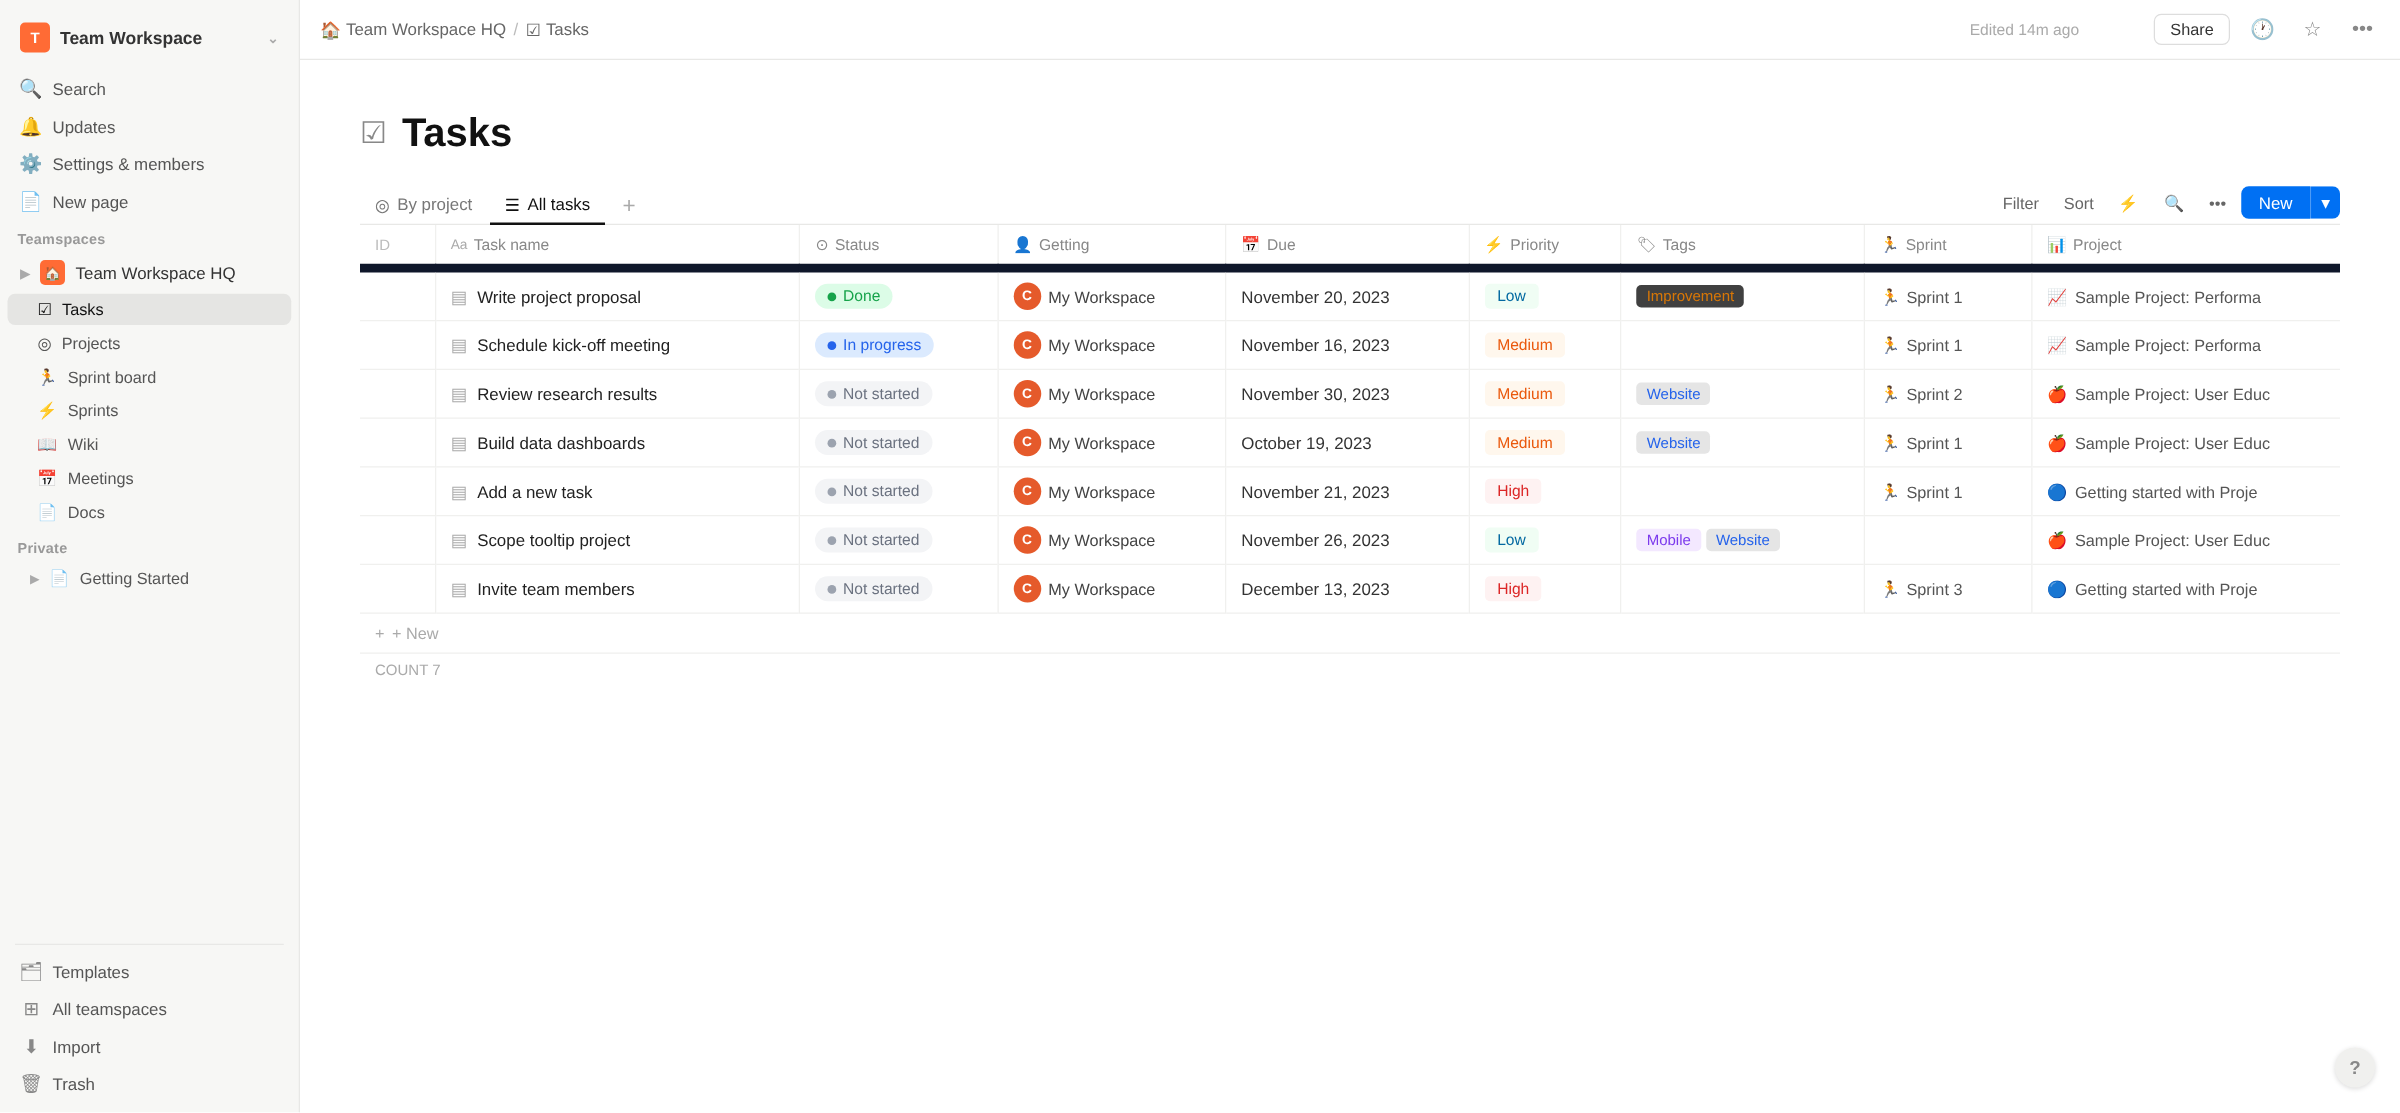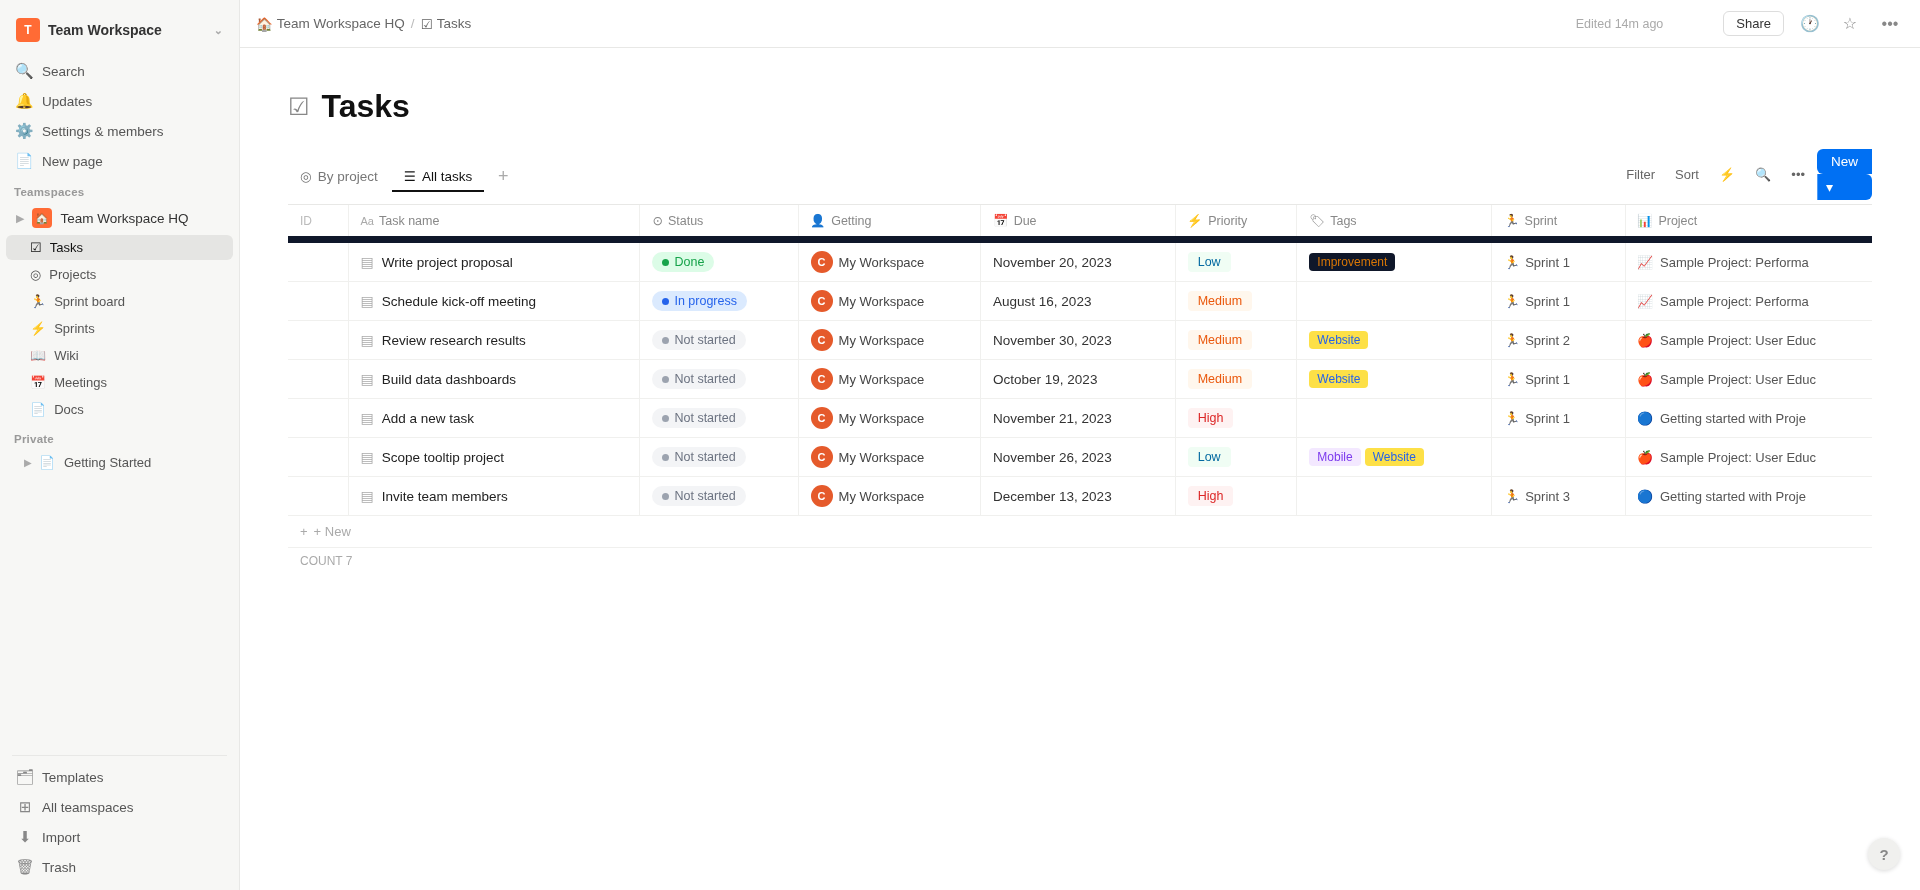--- a/index.html
+++ b/index.html
@@ -40,21 +40,21 @@
     .page-title-text { font-size: 32px; font-weight: 700; color: #111; }
 
     
     .tabs { display: flex; align-items: center; gap: 2px; margin-bottom: 0; border-bottom: 1px solid #e8e8e6; padding-bottom: 0; }
     .tab { display: flex; align-items: center; gap: 6px; padding: 6px 12px; cursor: pointer; font-size: 13.5px; color: #777; border-bottom: 2px solid transparent; margin-bottom: -1px; }
     .tab.active { color: #111; border-bottom: 2px solid #111; font-weight: 500; }
     .add-tab-btn { width: 26px; height: 26px; display: flex; align-items: center; justify-content: center; cursor: pointer; color: #aaa; font-size: 18px; border-radius: 4px; margin-left: 4px; }
     .toolbar-btn { padding: 4px 8px; border-radius: 4px; cursor: pointer; color: #666; font-size: 13px; display: flex; align-items: center; gap: 4px; }
     .new-btn { background: #0070f3; color: white; padding: 5px 14px; border-radius: 6px; cursor: pointer; font-size: 13.5px; font-weight: 500; display: flex; align-items: center; gap: 4px; }
     .new-btn-arrow { padding: 5px 8px; background: #0070f3; border-left: 1px solid rgba(255,255,255,0.3); border-radius: 0 6px 6px 0; cursor: pointer; }
-    .new-btn-group { display: flex; flex-direction: column; }
+    .new-btn-group { display: flex; }
 
     
     .table-wrapper { overflow-x: auto; margin-top: 0; }
     table { width: 100%; border-collapse: collapse; font-size: 13.5px; min-width: 1100px; }
     thead tr { border-bottom: 7px solid #0f172a; }
     thead th { padding: 8px 12px; text-align: left; font-weight: 500; color: #888; font-size: 12.5px; white-space: nowrap; border-right: 1px solid #f0f0ee; }
     thead th:last-child { border-right: none; }
     thead th .th-inner { display: flex; align-items: center; gap: 5px; }
     tbody tr { border-bottom: 1px solid #f0f0ee; }
     tbody td { padding: 8px 12px; vertical-align: middle; border-right: 1px solid #f0f0ee; }
@@ -79,22 +79,22 @@
     .assignee-name { font-size: 13px; color: #444; }
 
     
     .priority-badge { display: inline-flex; align-items: center; padding: 3px 10px; border-radius: 4px; font-size: 12.5px; font-weight: 500; }
     .priority-low { background: #f0fdf4; color: #0369a1; }
     .priority-medium { background: #fff7ed; color: #ea580c; }
     .priority-high { background: #fef2f2; color: #dc2626; }
 
     
     .tag-badge { display: inline-flex; align-items: center; padding: 2px 8px; border-radius: 4px; font-size: 12px; font-weight: 500; margin-right: 4px; }
-    .tag-improvement { background: #0f172a; color: #d97706; }
-    .tag-website { background: #fde047; color: #2563eb; }
+    .tag-improvement { background: #404040; color: #d97706; }
+    .tag-website { background: #e5e5e5; color: #2563eb; }
     .tag-mobile { background: #f3e8ff; color: #7c3aed; }
 
     
     .sprint-cell { display: flex; align-items: center; gap: 5px; color: #555; font-size: 13px; }
 
     
     .project-cell { display: flex; align-items: center; gap: 6px; font-size: 13px; color: #555; }
 
     
     .new-row { display: flex; align-items: center; gap: 6px; padding: 8px 12px; color: #aaa; font-size: 13px; cursor: pointer; }
@@ -366,21 +366,21 @@
           <span>In progress</span>
         </span>
       </td>
       <td>
         <div class="assignee">
           <div class="assignee-avatar">C</div>
           <span class="assignee-name">My Workspace</span>
         </div>
       </td>
       <td>
-        <span>August 16, 2023</span>
+        <span>November 16, 2023</span>
       </td>
       <td>
         <span class="priority-badge priority-medium">Medium</span>
       </td>
       <td></td>
       <td>
                 <div class="sprint-cell"><span>🏃</span>Sprint 1</div>
               </td>
       <td>
         <div class="project-cell">

